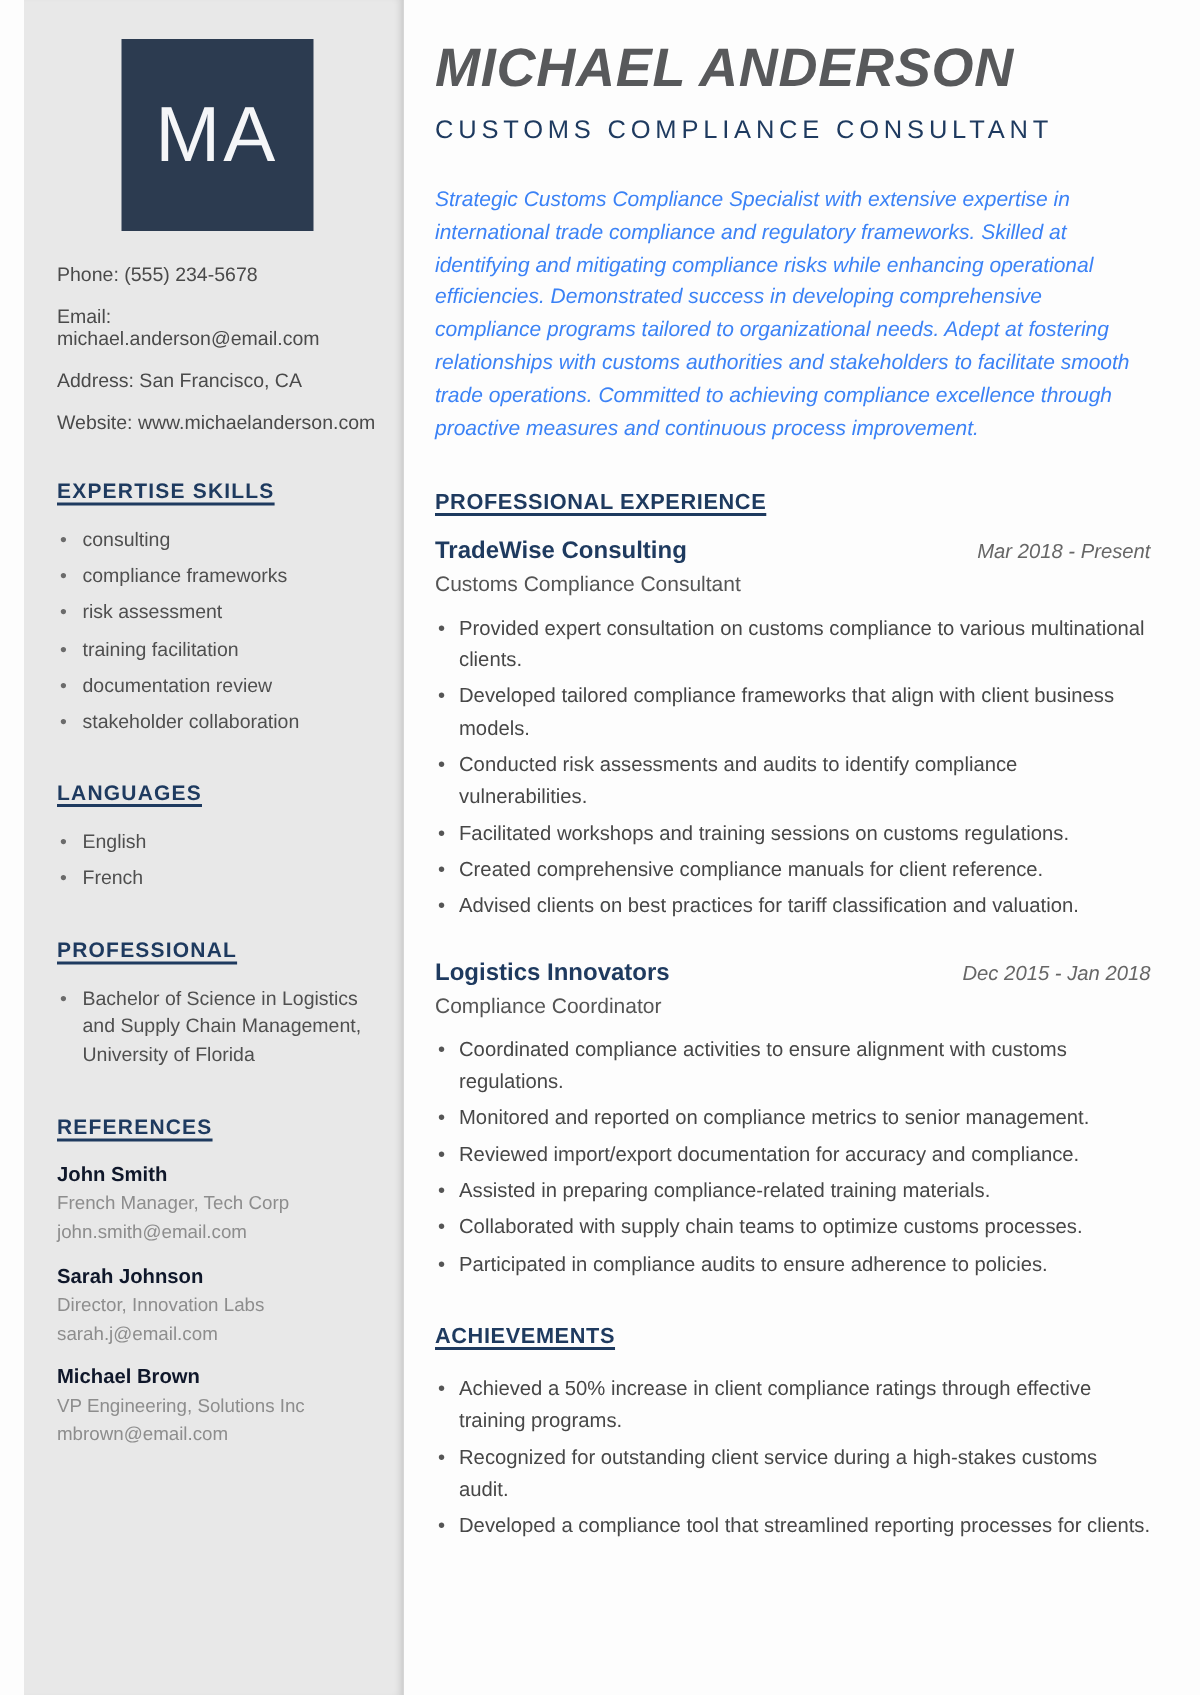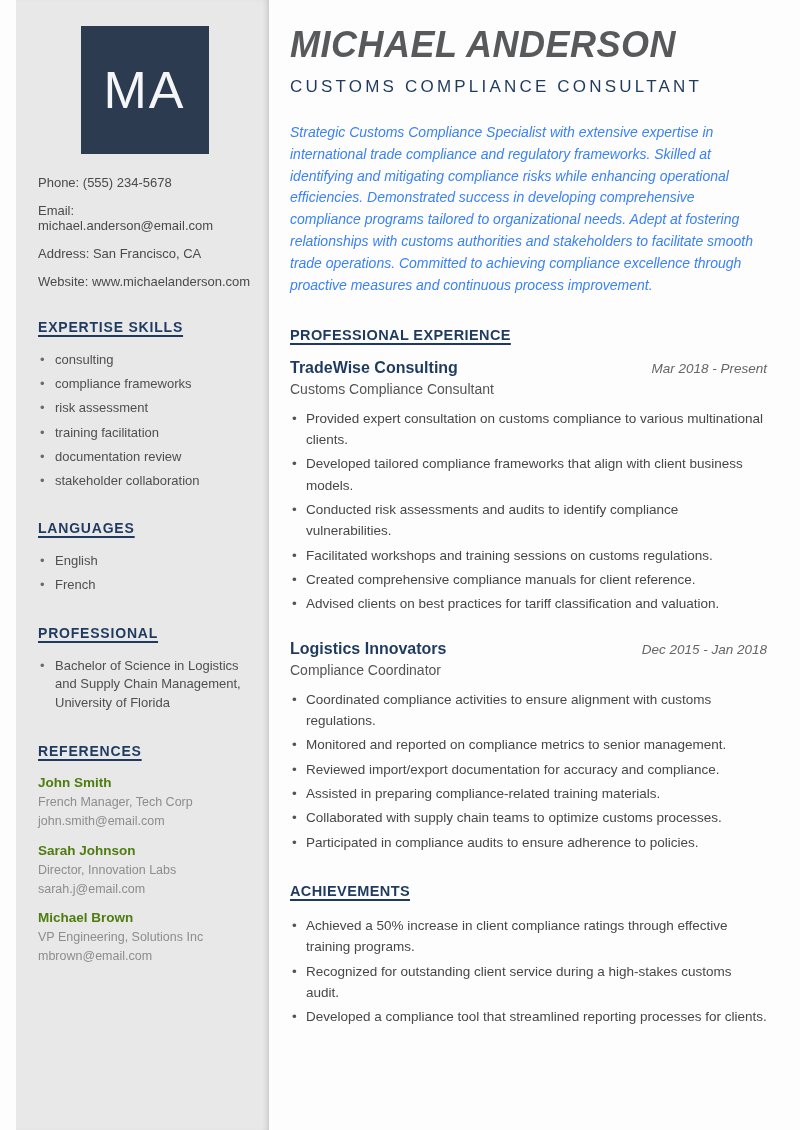--- a/index.html
+++ b/index.html
@@ -60,21 +60,21 @@
     color: #4f4f4f;
     margin-bottom: 6px;
   }
   ul.side li::before {
     content: "\2022";
     position: absolute; left: 0; top: 0;
     color: #6b6b6b;
   }
   ul.side.cert li { line-height: 1.45; }
   .ref { margin-bottom: 13px; }
-  .ref .rname { font-size: 13.5px; font-weight: bold; color: #4d7c0f; margin: 0 0 4px; }
+  .ref .rname { font-size: 13.5px; font-weight: bold; color: #0f172a; margin: 0 0 4px; }
   .ref .rrole, .ref .remail { font-size: 12.5px; color: #8d8d8d; margin: 0 0 3px; line-height: 1.3; }
 
   
   .main {
     margin-left: 253px;
     padding: 18px 33px 0 37px;
   }
   h1.name {
     font-size: 36px;
     font-weight: bold;

